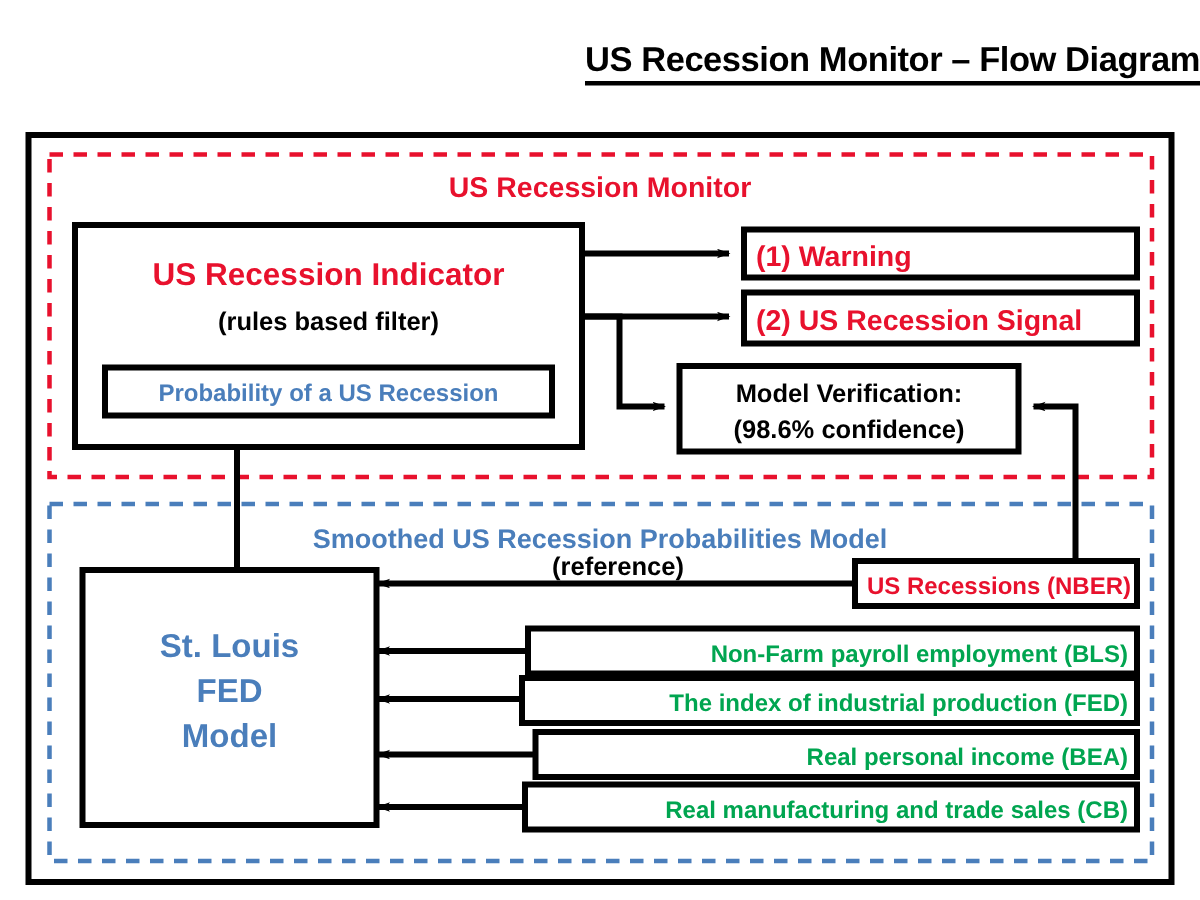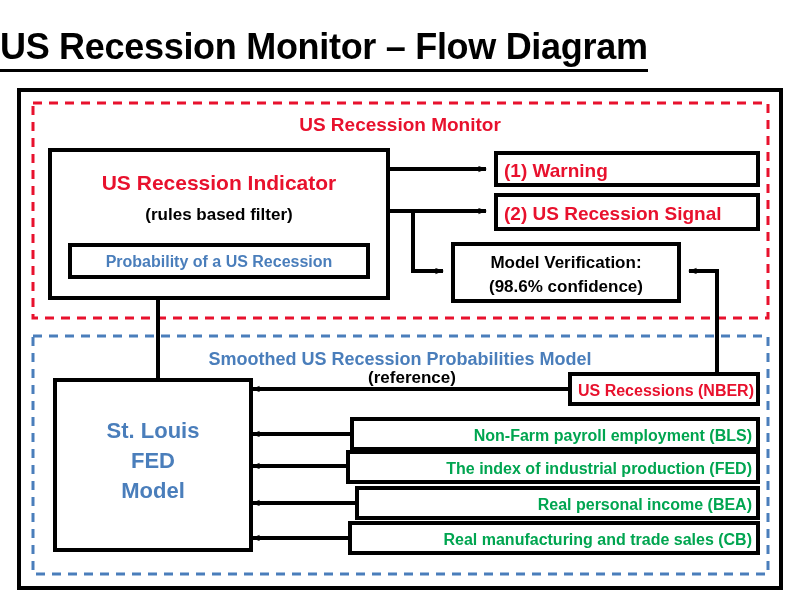--- a/index.html
+++ b/index.html
@@ -17,22 +17,22 @@
     position: relative;
     width: 800px;
     height: 600px;
     background: #ffffff;
   }
   #diagram-title {
     position: absolute;
     top: 26px;
     left: 0;
     width: 800px;
-    text-align: left;
-    font-size: 36px;
+    text-align: right;
+    font-size: 23px;
     font-weight: bold;
     color: #000000;
     letter-spacing: -0.3px;
   }
   #diagram-title span {
     border-bottom: 3px solid #000000;
     padding-bottom: 2px;
   }
   svg#flow {
     position: absolute;

